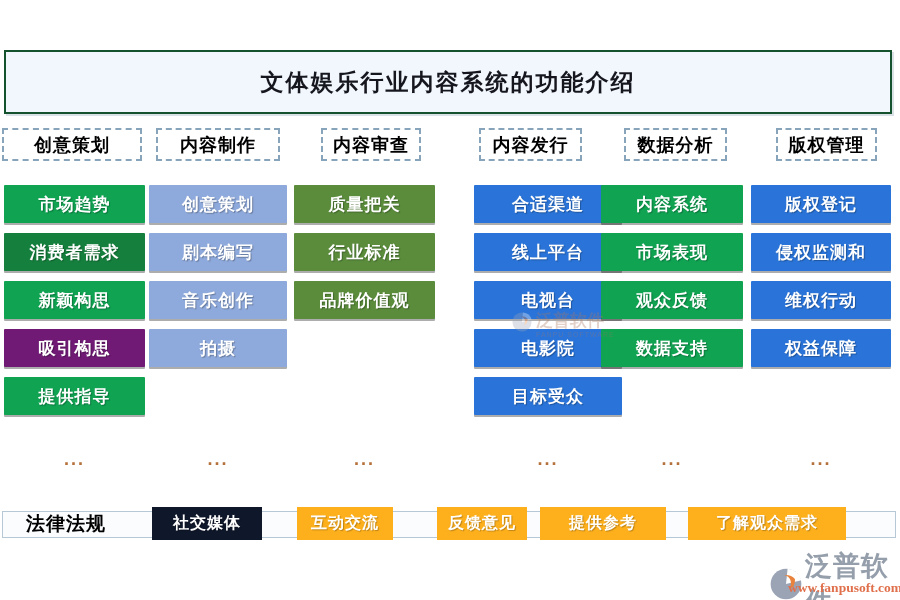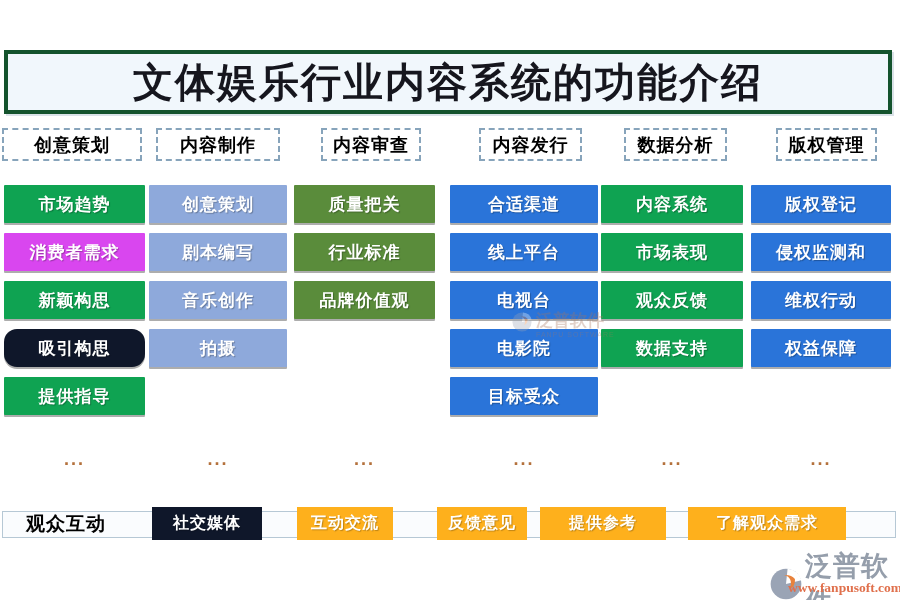--- a/index.html
+++ b/index.html
@@ -6,39 +6,39 @@
   body{
     width:900px;height:600px;position:relative;overflow:hidden;
     background:#ffffff;
     font-family:"Liberation Sans","DejaVu Sans",sans-serif;
   }
   .abs{position:absolute;box-sizing:border-box;}
 
   
   .title{
     left:4px;top:50px;width:888px;height:64px;
-    background:#f1f7fc;border:4px solid #14532d;
+    background:#f1f7fc;border:2px solid #14532d;
     box-shadow:2px 2px 0 rgba(70,110,140,.2);
     display:flex;align-items:center;justify-content:center;
-    font-size:40px;font-weight:800;color:#16161e;letter-spacing:2px;
+    font-size:23px;font-weight:800;color:#16161e;letter-spacing:2px;
   }
 
   
   .hdr{
     top:128px;height:33px;background:#ffffff;
     border:2px dashed #87a4bb;
     display:flex;align-items:center;justify-content:center;
     font-size:18px;font-weight:800;color:#000;letter-spacing:1px;
   }
   .h1{left:2px;width:140px}.h2{left:156px;width:124px}.h3{left:321px;width:100px}
   .h4{left:479px;width:103px}.h5{left:624px;width:103px}.h6{left:776px;width:101px}
 
   
   .c1{left:4px;width:141px}.c2{left:149px;width:138px}.c3{left:294px;width:141px}
-  .c4{left:450px;width:148px}.c5{left:601px;width:142px}.c6{left:751px;width:140px}
+  .c4{left:474px;width:148px}.c5{left:601px;width:142px}.c6{left:751px;width:140px}
 
   .col{top:185px;display:flex;flex-direction:column;gap:10px;}
   .box{
     height:38px;display:flex;align-items:center;justify-content:center;
     color:#fff;font-size:17px;font-weight:800;letter-spacing:1px;
     border-radius:1px;box-shadow:0 2px 0 rgba(0,0,0,.32);
     text-shadow:1px 1px 1px rgba(0,0,0,.28);
   }
 
   .dots{top:448px;height:22px;display:flex;align-items:center;justify-content:center;
@@ -77,23 +77,23 @@
 
 <div class="abs hdr h1">创意策划</div>
 <div class="abs hdr h2">内容制作</div>
 <div class="abs hdr h3">内容审查</div>
 <div class="abs hdr h4">内容发行</div>
 <div class="abs hdr h5">数据分析</div>
 <div class="abs hdr h6">版权管理</div>
 
 <div class="abs col c1">
   <div class="box" style="background: rgb(15, 163, 82);">市场趋势</div>
-  <div class="box" style="background: #d946ef;">消费者需求</div>
+  <div class="box" style="background: #15803d;">消费者需求</div>
   <div class="box" style="background: rgb(15, 163, 82);">新颖构思</div>
-  <div class="box" style="background: #0f172a; border-radius: 13px;">吸引构思</div>
+  <div class="box" style="background: #701a75;">吸引构思</div>
   <div class="box" style="background: rgb(15, 163, 82);">提供指导</div>
 </div>
 
 <div class="abs col c2">
   <div class="box" style="background: rgb(142, 169, 219);">创意策划</div>
   <div class="box" style="background: rgb(142, 169, 219);">剧本编写</div>
   <div class="box" style="background: rgb(142, 169, 219);">音乐创作</div>
   <div class="box" style="background: rgb(142, 169, 219);">拍摄</div>
 </div>
 
@@ -126,21 +126,21 @@
 </div>
 
 <div class="abs dots c1" style="color: rgb(180, 113, 60);">...</div>
 <div class="abs dots c2" style="color: rgb(180, 113, 60);">...</div>
 <div class="abs dots c3" style="color: rgb(180, 113, 60);">...</div>
 <div class="abs dots c4" style="color: rgb(180, 113, 60);">...</div>
 <div class="abs dots c5" style="color: rgb(180, 113, 60);">...</div>
 <div class="abs dots c6" style="color: rgb(180, 113, 60);">...</div>
 
 <div class="abs strip"></div>
-<div class="abs strip-label">观众互动</div>
+<div class="abs strip-label">法律法规</div>
 <div class="abs obox o1" style="background: #0f172a;">社交媒体</div>
 <div class="abs obox o2" style="background: rgb(254, 176, 28);">互动交流</div>
 <div class="abs obox o3" style="background: rgb(254, 176, 28);">反馈意见</div>
 <div class="abs obox o4" style="background: rgb(254, 176, 28);">提供参考</div>
 <div class="abs obox o5" style="background: rgb(254, 176, 28);">了解观众需求</div>
 
 <div class="abs watermark">
   <span>
     <svg class="licon" width="20" height="20" viewBox="0 0 100 100">
       <circle cx="50" cy="50" r="48" fill="#9aa4b5"></circle>

